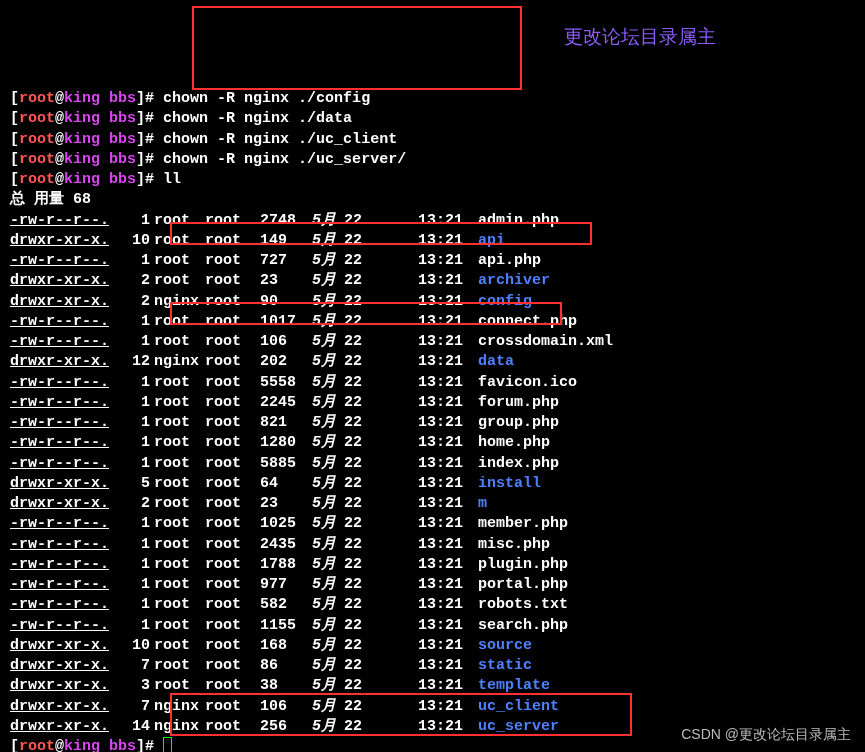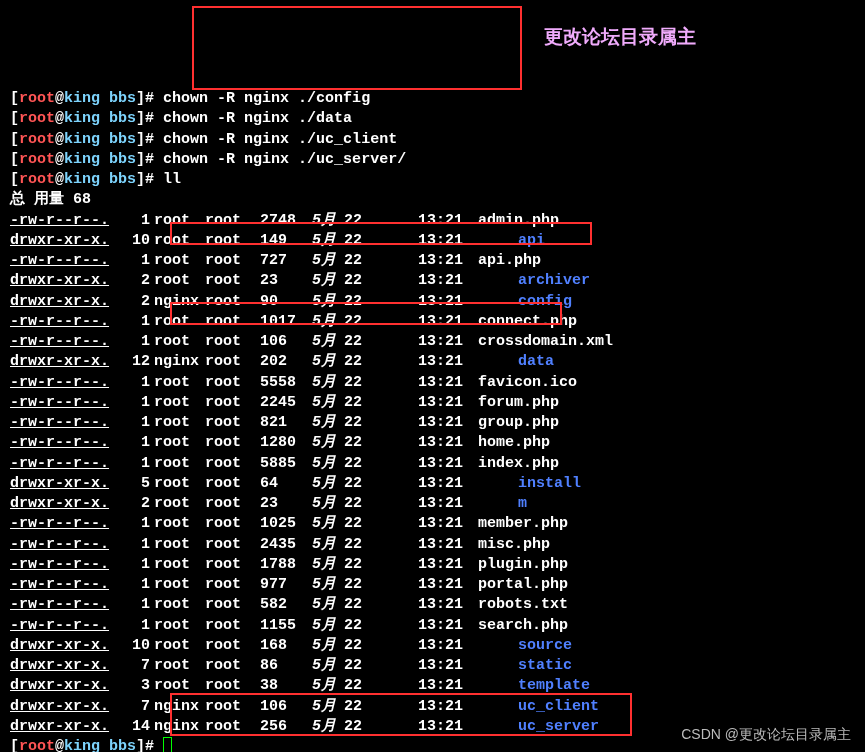--- a/index.html
+++ b/index.html
@@ -46,33 +46,33 @@
       height: 23px;
     }
     .red-box.box4 {
       top: 693px;
       left: 170px;
       width: 462px;
       height: 43px;
     }
     .annotation {
       position: absolute;
-      color: #f0abfc;
+      color: #8b5cf6;
       font-size: 19px;
       font-family: Arial, sans-serif;
-      font-weight: bold;
+      font-weight: normal;
       top: 24px;
-      left: 544px;
+      left: 564px;
     }
     .prompt-open { color: #fff; }
     .prompt-user { color: #ff5555; }
     .prompt-at { color: #fff; }
-    .prompt-host { color: #7dd3fc; }
+    .prompt-host { color: #d946ef; }
     .prompt-close { color: #fff; }
-    .dir-link { color: #5080ff; margin-left: 40px; }
+    .dir-link { color: #5080ff; }
     .cursor {
       display: inline-block;
       width: 9px;
       height: 16px;
       border: 1px solid #00ff00;
       vertical-align: middle;
       margin-top:-2px;
     }
     .watermark {
       position: absolute;

